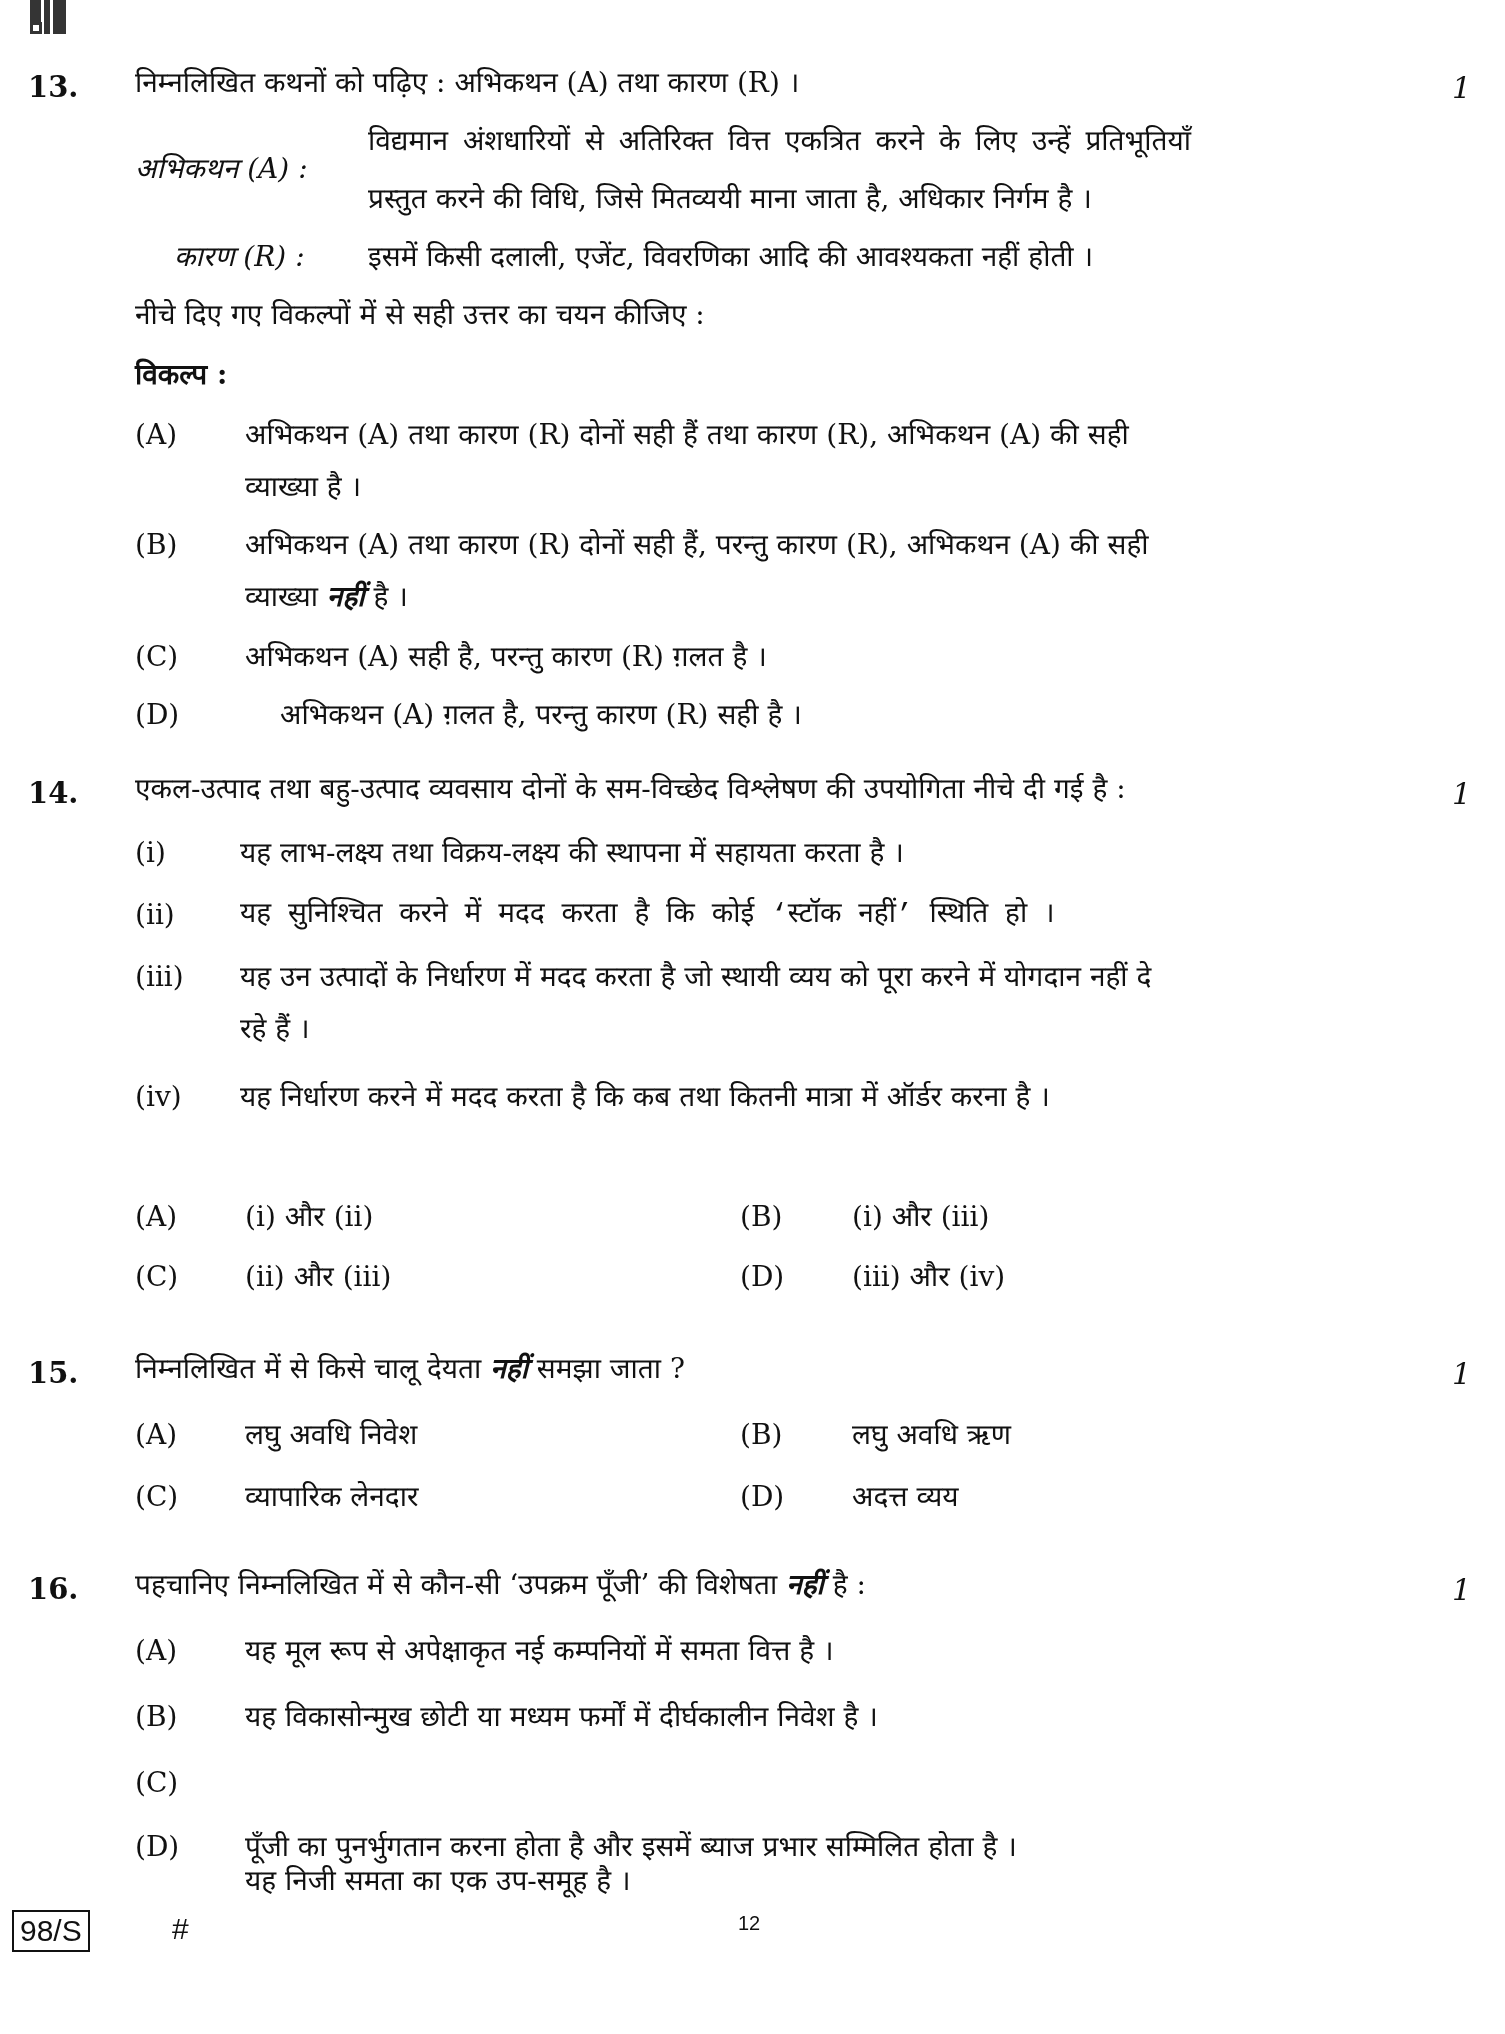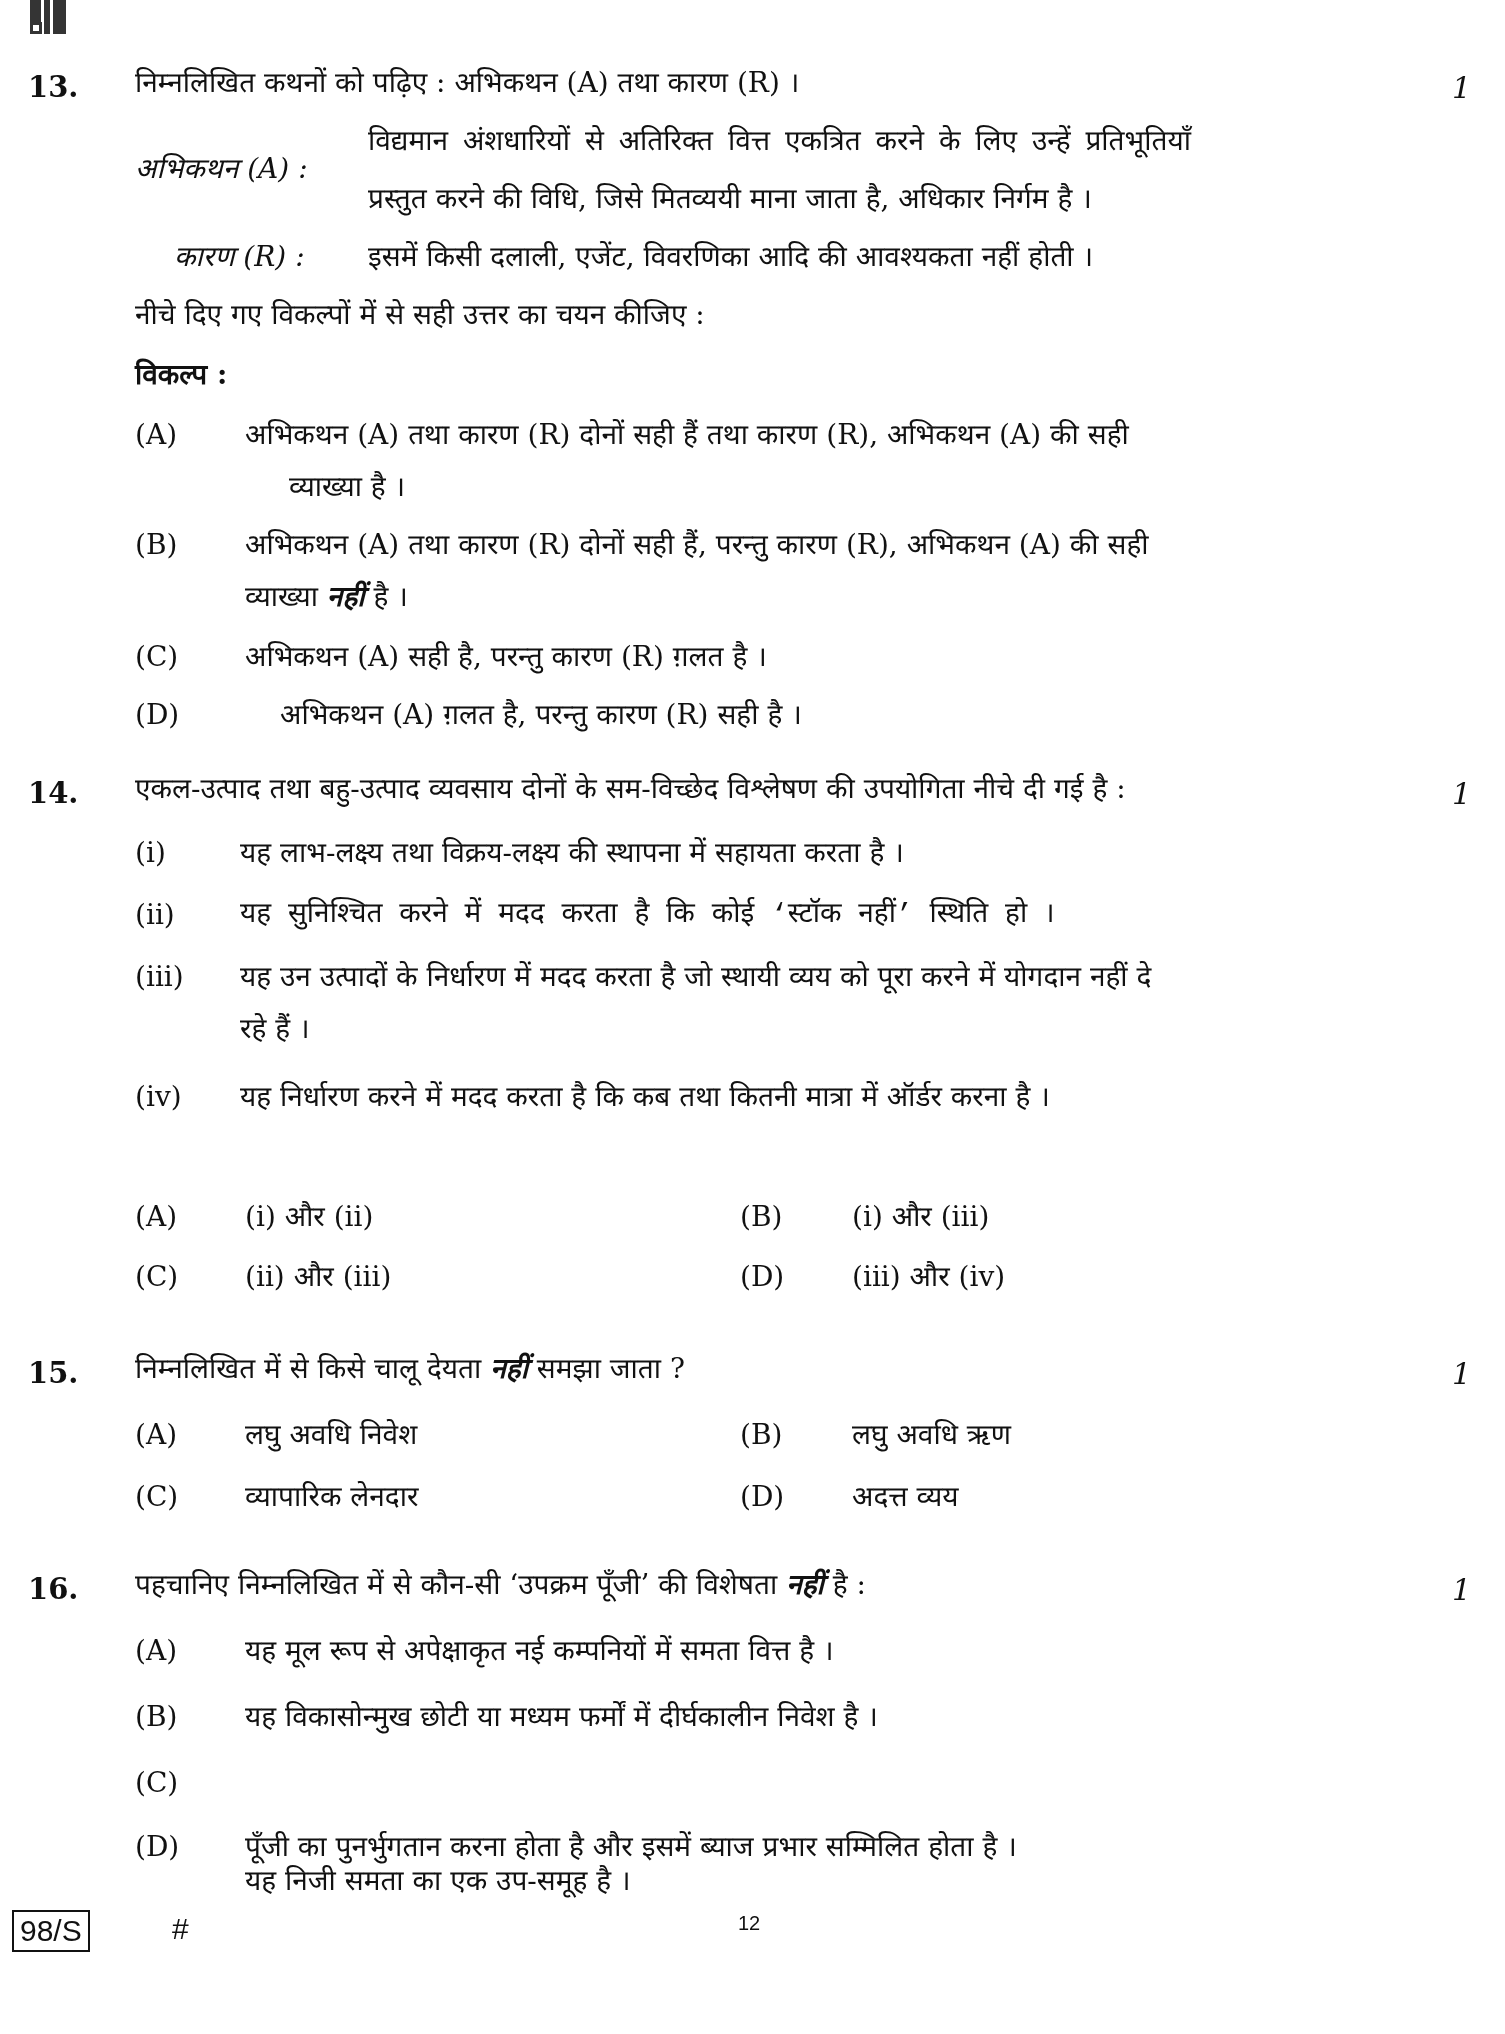--- a/index.html
+++ b/index.html
@@ -48,21 +48,21 @@
   <div class="abs text" style="left:368px; top:182px;">प्रस्तुत करने की विधि, जिसे मितव्ययी माना जाता है, अधिकार निर्गम है ।</div>
 
   <div class="abs text it" style="left:135px; top:240px;margin-left:39px;">कारण (R) :</div>
   <div class="abs text" style="left:135px; top:298px;">नीचे दिए गए विकल्पों में से सही उत्तर का चयन कीजिए :</div>
 
   <div class="abs text" style="left:368px; top:240px;">इसमें किसी दलाली, एजेंट, विवरणिका आदि की आवश्यकता नहीं होती ।</div>
   <div class="abs text b" style="left:135px; top:358px;">विकल्प :</div>
 
   <div class="abs text" style="left:135px; top:418px;">(A)</div>
   <div class="abs text" style="left:245px; top:418px;">अभिकथन (A) तथा कारण (R) दोनों सही हैं तथा कारण (R), अभिकथन (A) की सही</div>
-  <div class="abs text" style="left:245px; top:470px;margin-left:44px;">व्याख्या है ।</div>
+  <div class="abs text" style="left:245px; top:470px;">व्याख्या है ।</div>
 
   <div class="abs text" style="left:135px; top:528px;">(B)</div>
   <div class="abs text" style="left:245px; top:528px;">अभिकथन (A) तथा कारण (R) दोनों सही हैं, परन्तु कारण (R), अभिकथन (A) की सही</div>
   <div class="abs text" style="left:245px; top:580px;"><span>व्याख्या </span><span class="b it">नहीं</span><span> है ।</span></div>
 
   <div class="abs text" style="left:135px; top:640px;">(C)</div>
   <div class="abs text" style="left:245px; top:640px;">अभिकथन (A) सही है, परन्तु कारण (R) ग़लत है ।</div>
 
   <div class="abs text" style="left:135px; top:698px;">(D)</div>
   <div class="abs text" style="left:244px; top:698px;margin-left:36px;">अभिकथन (A) ग़लत है, परन्तु कारण (R) सही है ।</div>

